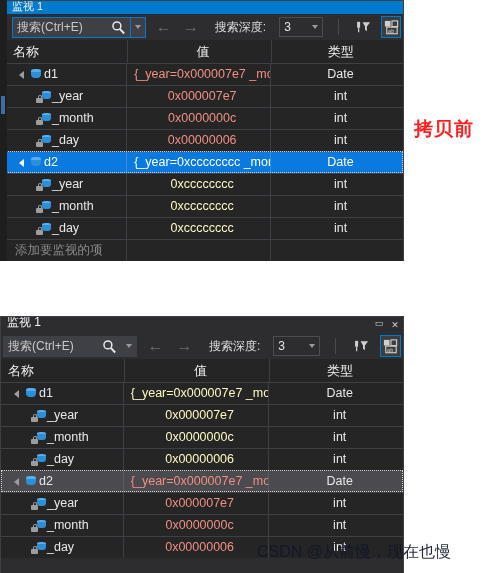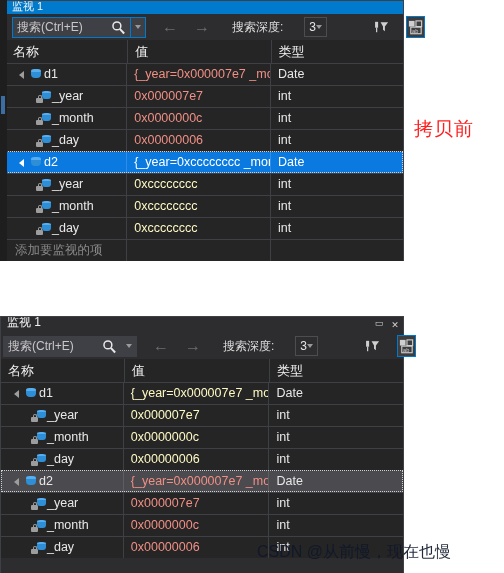--- a/index.html
+++ b/index.html
@@ -2,21 +2,21 @@
 <html><head>
 <meta charset="utf-8">
 <style>
   * { box-sizing: border-box; margin: 0; padding: 0; }
   html, body {
     width: 504px; height: 573px;
     background: #ffffff;
     font-family: "Liberation Sans", "DejaVu Sans", sans-serif;
     overflow: hidden;
   }
-  .page { position: relative; width: 500px; height: 573px; background:#ffffff; }
+  .page { position: relative; width: 500px; height: 573px; background:#ffffff;text-align:center; }
 
   
   .panel { position: absolute; background: #2d2d30; }
 
   .titlebar {
     position: relative; height: 14px; background:#2d2d30;
     display:flex; align-items:center; overflow:hidden;
   }
   .titlebar.accent { background:#007acc; }
   .tb-title {
@@ -24,21 +24,21 @@
     line-height:14px;
   }
   .tb-spacer { flex:1; }
   .tb-btn { width:16px; height:12px; position:relative; }
   .tb-btn .g { position:absolute; left:50%; top:50%; transform:translate(-50%,-50%);
     color:#d0d0d0; font-size:9px; line-height:9px; }
 
   
   .toolbar {
     height:26px; display:flex; align-items:center; background:#2d2d30;
-    padding:0 2px; gap:16px;
+    padding:0 2px; gap:8px;
   }
   .searchwrap { display:flex; align-items:center; height:21px; margin-left:4px; }
   .searchbox {
     width:118px; height:21px; background:#3f3f46; border:1px solid #007acc;
     border-right:none; display:flex; align-items:center; padding-left:4px;
     position:relative;
   }
   .searchbox .ph { color:#c8c8c8; font-size:12px; line-height:12px; white-space:nowrap; }
   .searchbox .magn { position:absolute; right:4px; top:2px; }
   .searchdrop {
@@ -120,21 +120,21 @@
      background:#9d9d9d; border-radius:1px; }
   .fld .locks { position:absolute; bottom:4px; left:1.5px; width:4px; height:4px;
      border:1.2px solid #9d9d9d; border-bottom:none; border-radius:2px 2px 0 0; }
 
   
   .leftstrip { position:absolute; left:0; top:0; width:7px; bottom:0; background:#1e1e1e; }
   .leftstrip .bar { position:absolute; left:1px; width:4px; background:#3a6ea5; }
 
   
   .redlbl {
-    position:absolute; color:#ff1f1f; font-size:19px; font-weight:normal;
+    position:absolute; color:#ff1f1f; font-size:19px; font-weight:bold;
     letter-spacing:1px; white-space:nowrap;
   }
 
   
   .wm {
     position:absolute; color:#0f172a; font-size:16px; white-space:nowrap;
     opacity:.92;
   }
 </style>
 </head>

